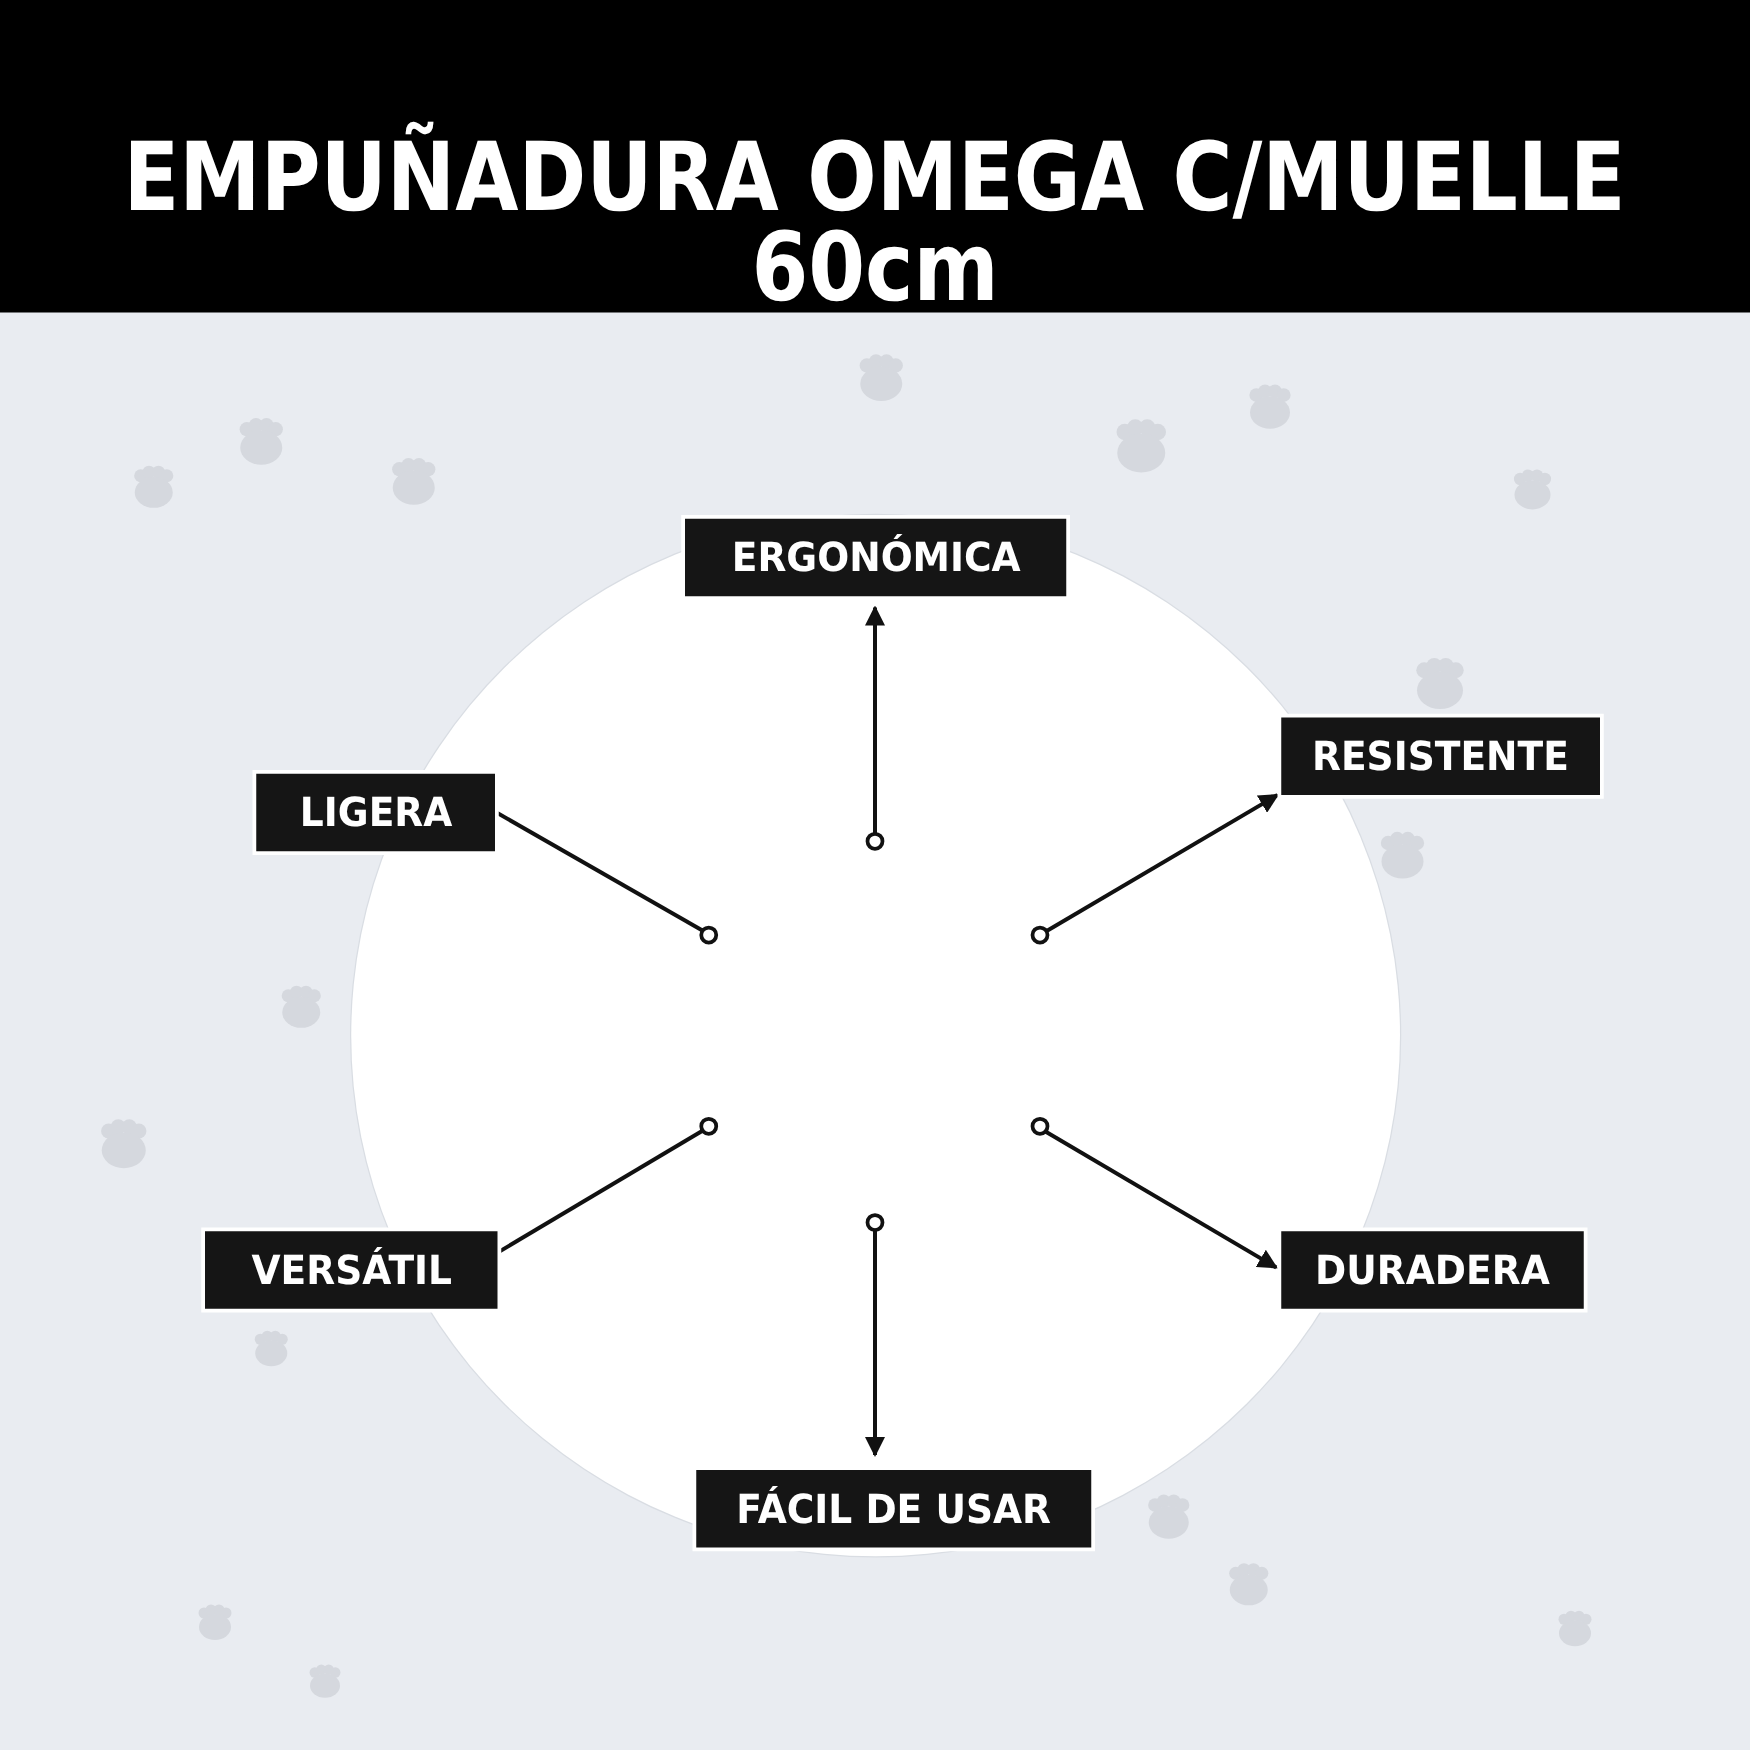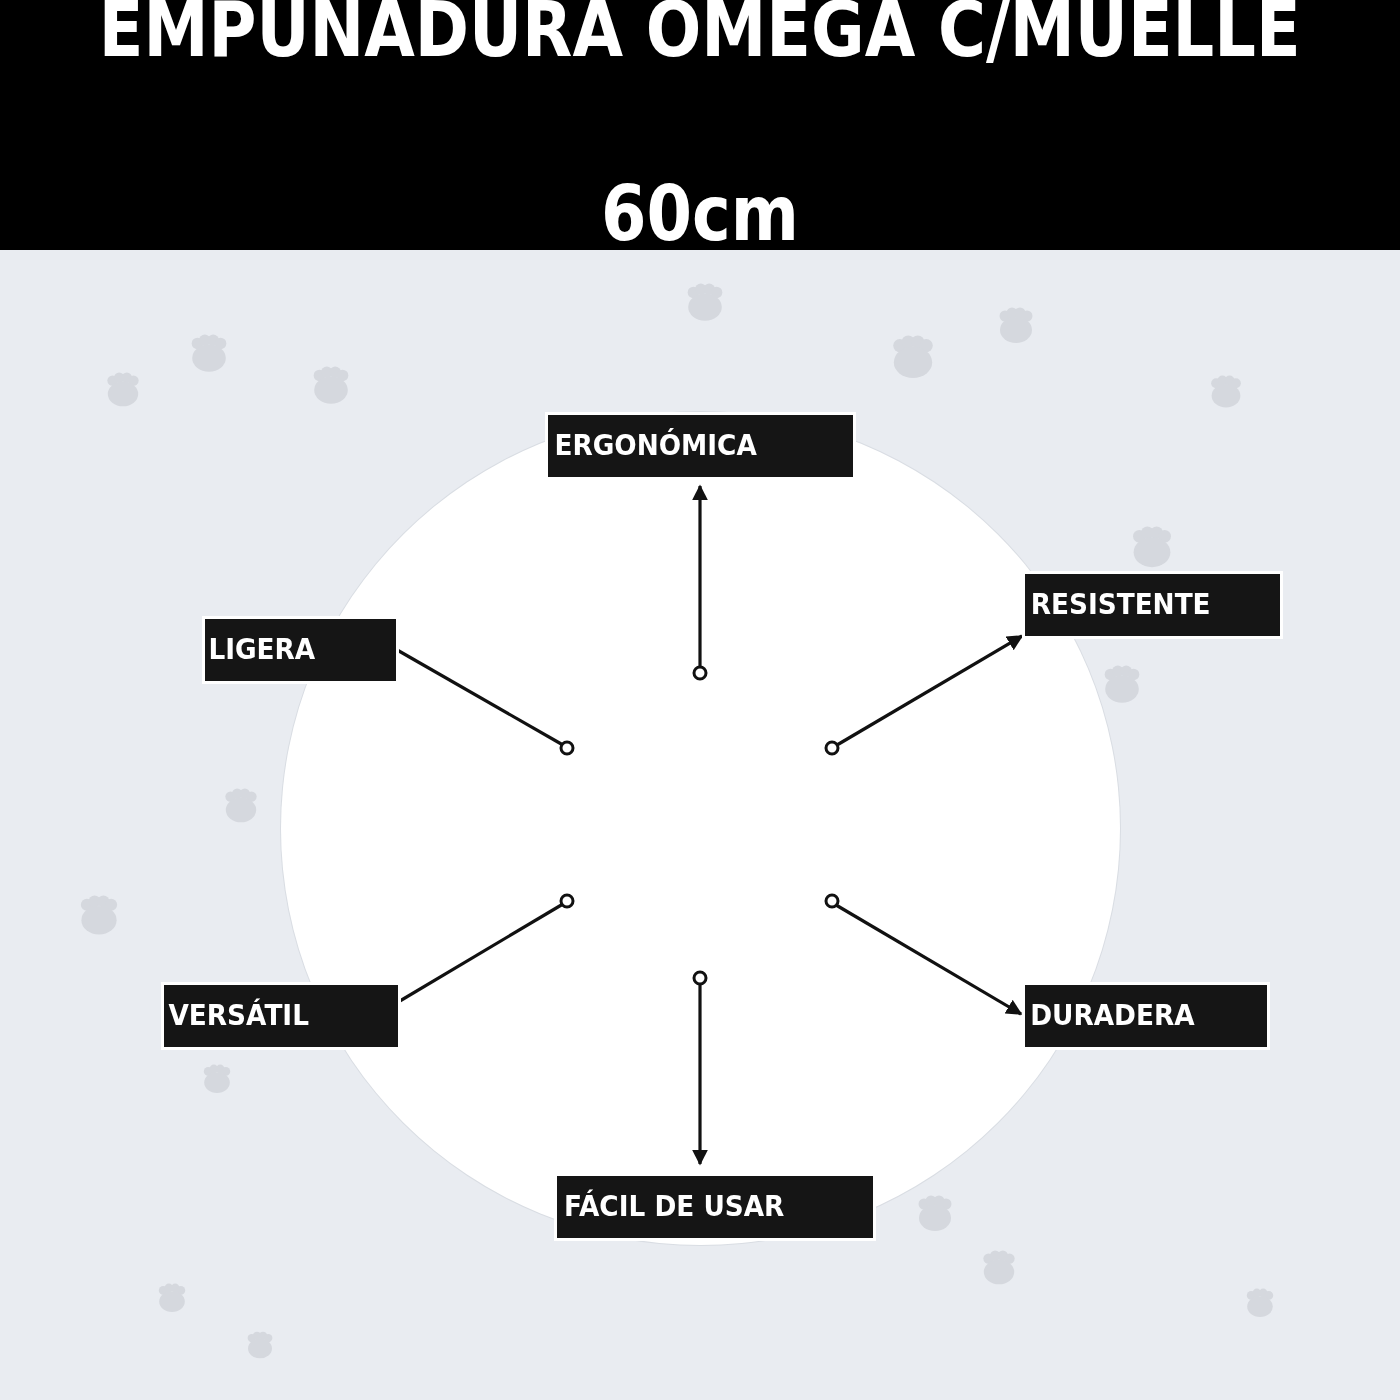--- a/index.html
+++ b/index.html
@@ -4,39 +4,39 @@
   <style>
     html, body { margin: 0; padding: 0; }
     body {
       width: 1400px; height: 1400px; position: relative; overflow: hidden;
       background: #e9ecf1;
       font-family: "DejaVu Sans", sans-serif;
     }
     .header {
       position: absolute; left: 0; top: 0; width: 1400px; height: 250px;
       background: #000000;
-      display: flex; flex-direction: column; align-items: center; justify-content: space-between;
+      display: flex; flex-direction: column; align-items: center; justify-content: flex-end;
     }
     .header .line {
       color: #ffffff; font-weight: bold; text-align: center;
       font-size: 76px; line-height: 72px;
       transform: scaleX(0.86);
       letter-spacing: 0px;
     }
     .header .line1 { margin-top: -6px; }
     .circle {
       position: absolute; left: 281px; top: 412px; width: 839px; height: 833px;
       border-radius: 50%; background: #ffffff;
       box-shadow: 0 0 0 1px #d9dde3;
     }
     svg.overlay { position: absolute; left: 0; top: 0; width: 1400px; height: 1400px; }
     .label {
       position: absolute; background: #151515; color: #ffffff;
-      font-weight: bold; font-size: 28px; line-height: 62px; height: 62px;
-      box-shadow: 0 0 0 3px #ffffff;
+      font-weight: bold; font-size: 32px; line-height: 62px; height: 62px;
+      text-align: center; box-shadow: 0 0 0 3px #ffffff;
       white-space: nowrap;
     }
     .label span { display: inline-block; transform: scaleX(0.94); transform-origin: center; margin-top: -6px; }
   </style>
 </head>
 <body>
 
 <div class="header">
   <div class="line line1">EMPUÑADURA OMEGA C/MUELLE</div>
   <div class="line line2">60cm</div>

